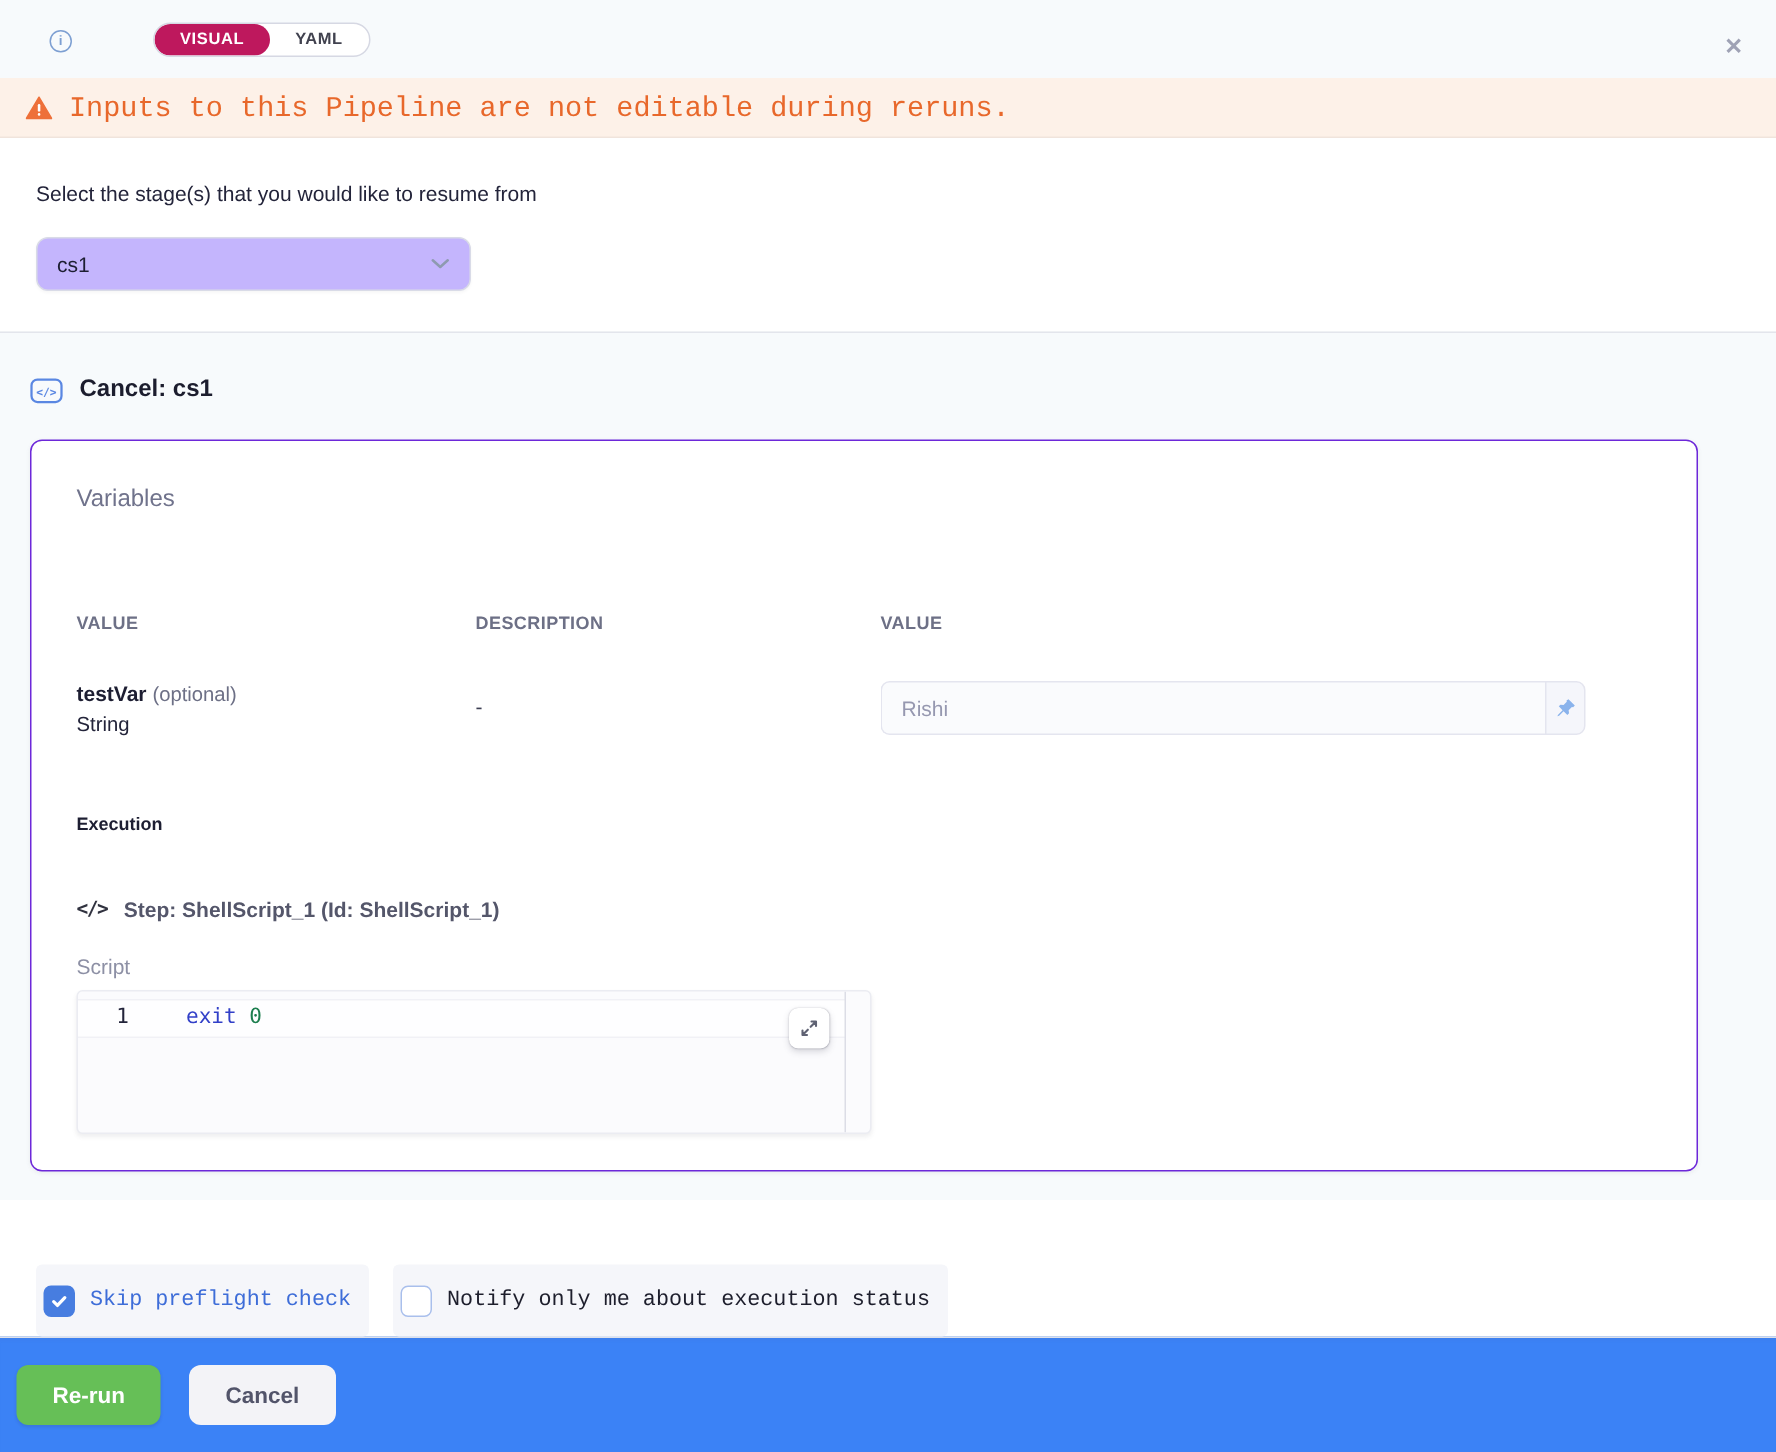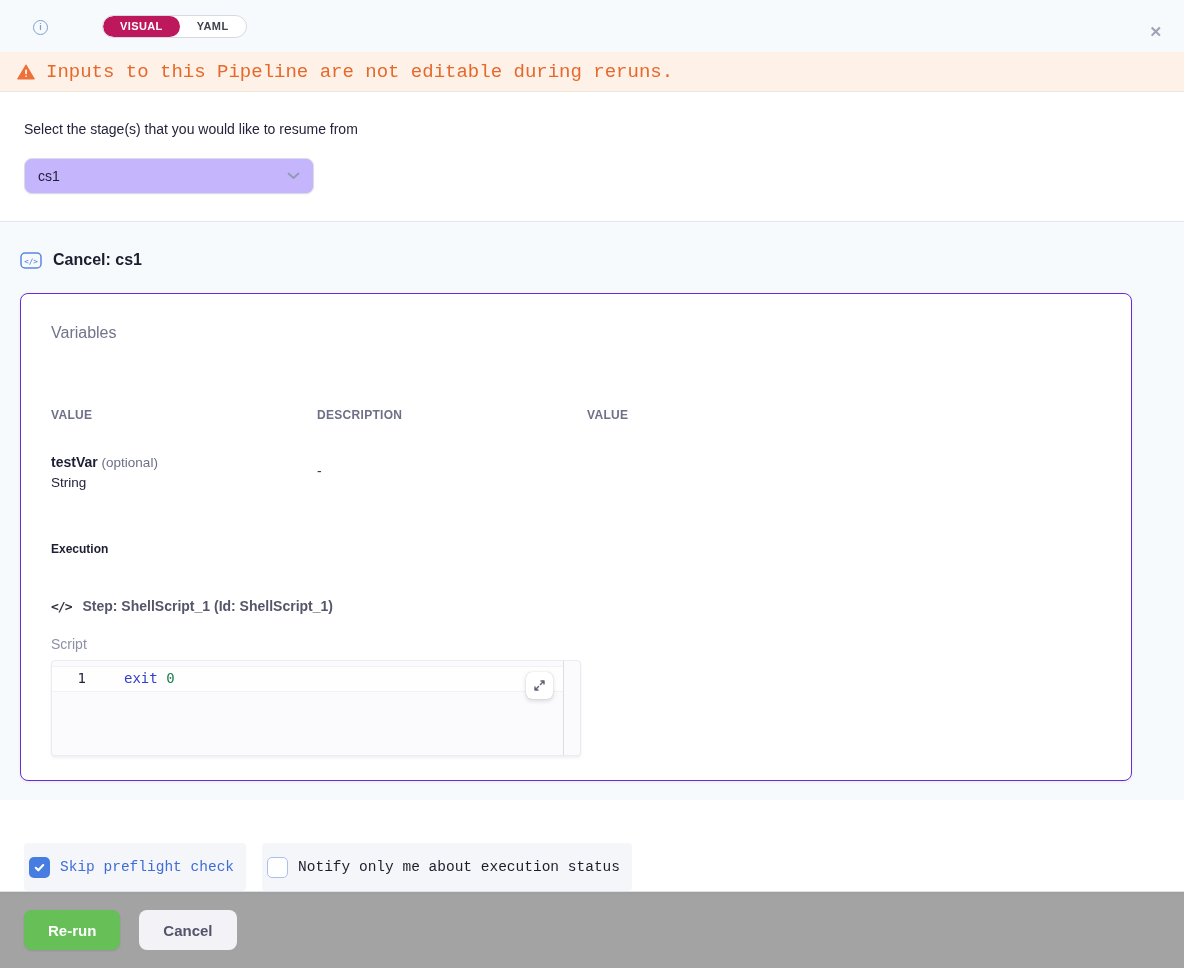--- a/index.html
+++ b/index.html
@@ -125,23 +125,23 @@
     border-radius:4px; padding:5px 12px 5px 5px; cursor:pointer;font-family:Liberation Mono, monospace;
   }
   .checkbox { width:21px; height:21px; border-radius:5px; display:flex; align-items:center; justify-content:center; }
   .checkbox.checked { background:#477de0; }
   .checkbox.unchecked { background:#ffffff; border:1.5px solid #a9bfec; }
   .option-label { font-size:14.5px; color:#1d1e2c; }
   .option-label.blue { color:#3e6dd8; }
 
   
   .footer {
-    background:#a3a3a3; height:77px; border-top:1px solid #dfe1e8;
+    background:#3b82f6; height:77px; border-top:1px solid #dfe1e8;
     box-shadow:inset 0 3px 3px -2px rgba(96,97,112,.08);
-    display:flex; align-items:center; gap:19px; padding:0 24px;
+    display:flex; align-items:center; gap:19px; padding:0 11px;
   }
   .btn { height:40px; border:none; border-radius:8px; font-family:"Liberation Sans", sans-serif;
     font-size:15px; font-weight:bold; padding:0 24px; cursor:pointer; }
   .btn-rerun { background:#66bf57; color:#ffffff; box-shadow:0 1px 2px rgba(40,41,61,.12); }
   .btn-cancel { background:#f3f3f7; color:#52546a; }
 </style>
 </head>
 <body>
 
 <div class="header">
@@ -198,20 +198,28 @@
       </div>
       <div class="var-row">
         <div>
           <div class="var-name-line">
             <span class="var-name">testVar</span>
             <span class="var-note">(optional)</span>
           </div>
           <div class="var-type">String</div>
         </div>
         <div class="var-desc">-</div>
+        <div class="value-group">
+          <input class="value-input" type="text" readonly="" value="Rishi" style="">
+          <div class="pin-seg">
+            <svg width="15" height="15" viewBox="0 0 16 16">
+              <path fill="#8ab3ec" d="M10.3 1.2l4.5 4.5-1.2 1.2-.9-.2-2.3 2.3.3 2.2-1.2 1.2-2.7-2.7-3.2 3.2-1.2.5.5-1.2 3.2-3.2L3.4 6.3l1.2-1.2 2.2.3 2.3-2.3-.2-.9z"></path>
+            </svg>
+          </div>
+        </div>
       </div>
     </div>
 
     <div class="execution-title">Execution</div>
 
     <div class="step-row">
       <span class="step-icon">&lt;/&gt;</span>
       <span class="step-label">Step: ShellScript_1 (Id: ShellScript_1)</span>
     </div>
 

